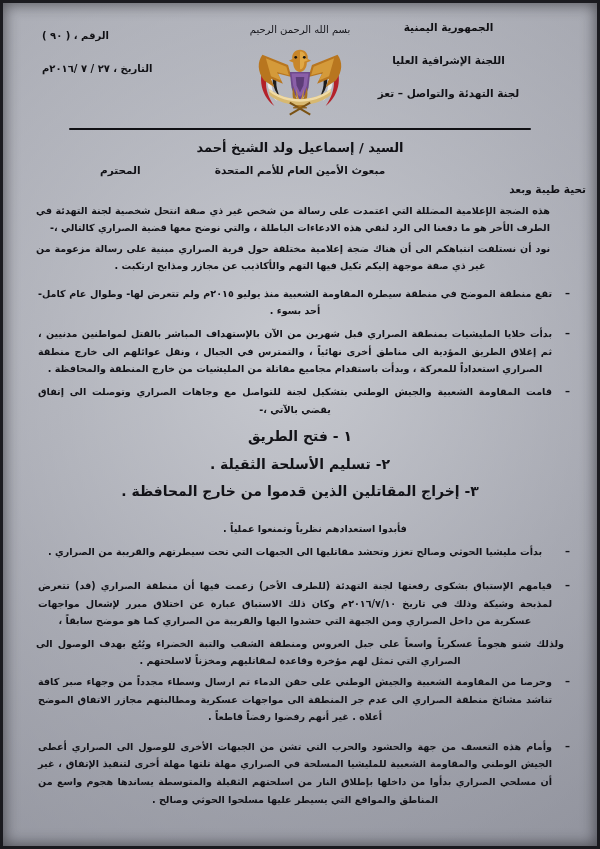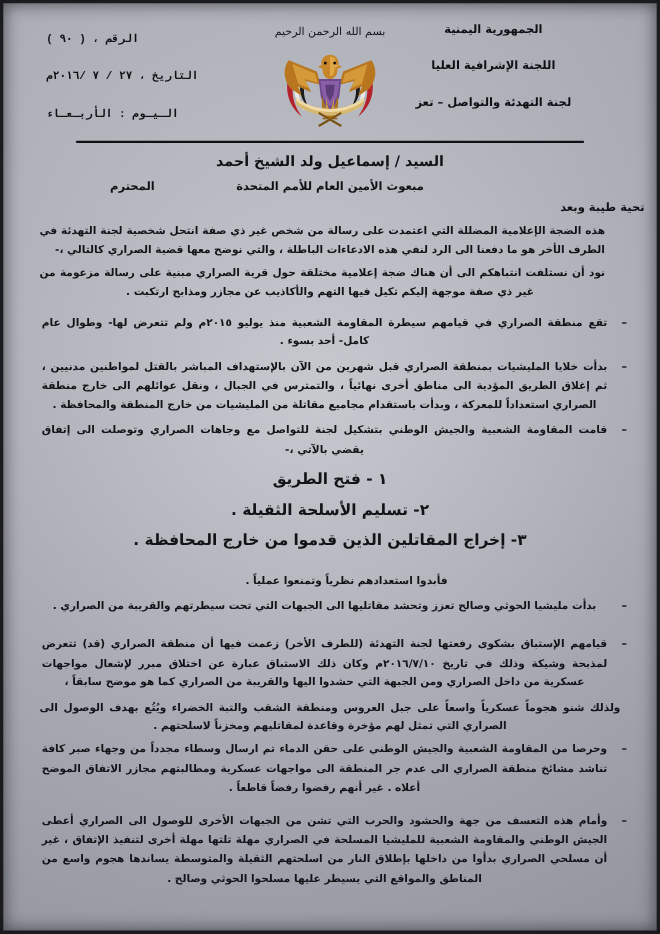--- a/index.html
+++ b/index.html
@@ -68,21 +68,20 @@
     font-weight: bold;
     color: #101014;
     direction: rtl;
   }
   .hdr-left .row {
     font-size: 10px;
     letter-spacing: 0.3px;
     margin-bottom: 22px;
     text-align: left;
     white-space: nowrap;
-    font-family: Liberation Mono, monospace;
   }
   .hdr-left .row:last-child { margin-bottom: 0; }
   .hdr-left .lbl { font-weight: bold; }
 
   .emblem-wrap {
     position: absolute;
     top: 24px;
     left: 50%;
     transform: translateX(-50%);
     width: 126px;
@@ -271,24 +270,20 @@
 
       <div class="hdr-left">
         <div class="row">
           <span class="lbl">الرقم ،</span>
           <span>( ٩٠ )</span>
         </div>
         <div class="row">
           <span class="lbl">التاريخ ،</span>
           <span>٢٧ / ٧ /٢٠١٦م</span>
         </div>
-        <div class="row">
-          <span class="lbl">الـيـوم :</span>
-          <span>الأربـعـاء</span>
-        </div>
       </div>
 
       <div class="hrule"></div>
     </div>
 
     <div class="body-area">
 
       <div class="addressee">
         <div class="addr-line1">السيد / إسماعيل ولد الشيخ أحمد</div>
         <div class="addr-row">
@@ -297,21 +292,21 @@
         </div>
         <div class="addr-line3">تحية طيبة وبعد</div>
       </div>
 
       <p class="para indent">هذه الضجة الإعلامية المضللة التي اعتمدت على رسالة من شخص غير ذي صفة انتحل شخصية لجنة التهدئة في الطرف الأخر هو ما دفعنا الى الرد لنفي هذه الادعاءات الباطلة ، والتي نوضح معها قضية الصراري كالتالي ،-</p>
       <p class="para indent">نود أن نستلفت انتباهكم الى أن هناك ضجة إعلامية مختلقة حول قرية الصراري مبنية على رسالة مزعومة من غير ذي صفة موجهة إليكم تكيل فيها التهم والأكاذيب عن مجازر ومذابح ارتكبت .</p>
 
       <div class="spacer-sm"></div>
 
       <ul class="dashlist">
-        <li>تقع منطقة الصراري في قيامهم سيطرة المقاومة الشعبية منذ يوليو ٢٠١٥م ولم تتعرض لها- وطوال عام كامل- أحد بسوء .</li>
+        <li>تقع منطقة الموضح في منطقة سيطرة المقاومة الشعبية منذ يوليو ٢٠١٥م ولم تتعرض لها- وطوال عام كامل- أحد بسوء .</li>
         <li>بدأت خلايا المليشيات بمنطقة الصراري  قبل شهرين من الآن بالإستهداف المباشر بالقتل لمواطنين مدنيين ، ثم إغلاق الطريق المؤدية الى مناطق أخرى نهائياً ، والتمترس في الجبال ، ونقل عوائلهم الى خارج منطقة الصراري استعداداً للمعركة ، وبدأت باستقدام مجاميع مقاتلة من المليشيات من خارج المنطقة والمحافظة .</li>
         <li>قامت المقاومة الشعبية والجيش الوطني بتشكيل لجنة للتواصل مع وجاهات الصراري وتوصلت الى إتفاق يقضي بالآتي ،-</li>
       </ul>
 
       <ol class="numlist">
         <li>١  - فتح الطريق</li>
         <li>٢- تسليم الأسلحة الثقيلة .</li>
         <li>٣- إخراج المقاتلين الذين قدموا من خارج المحافظة .</li>
       </ol>
 

